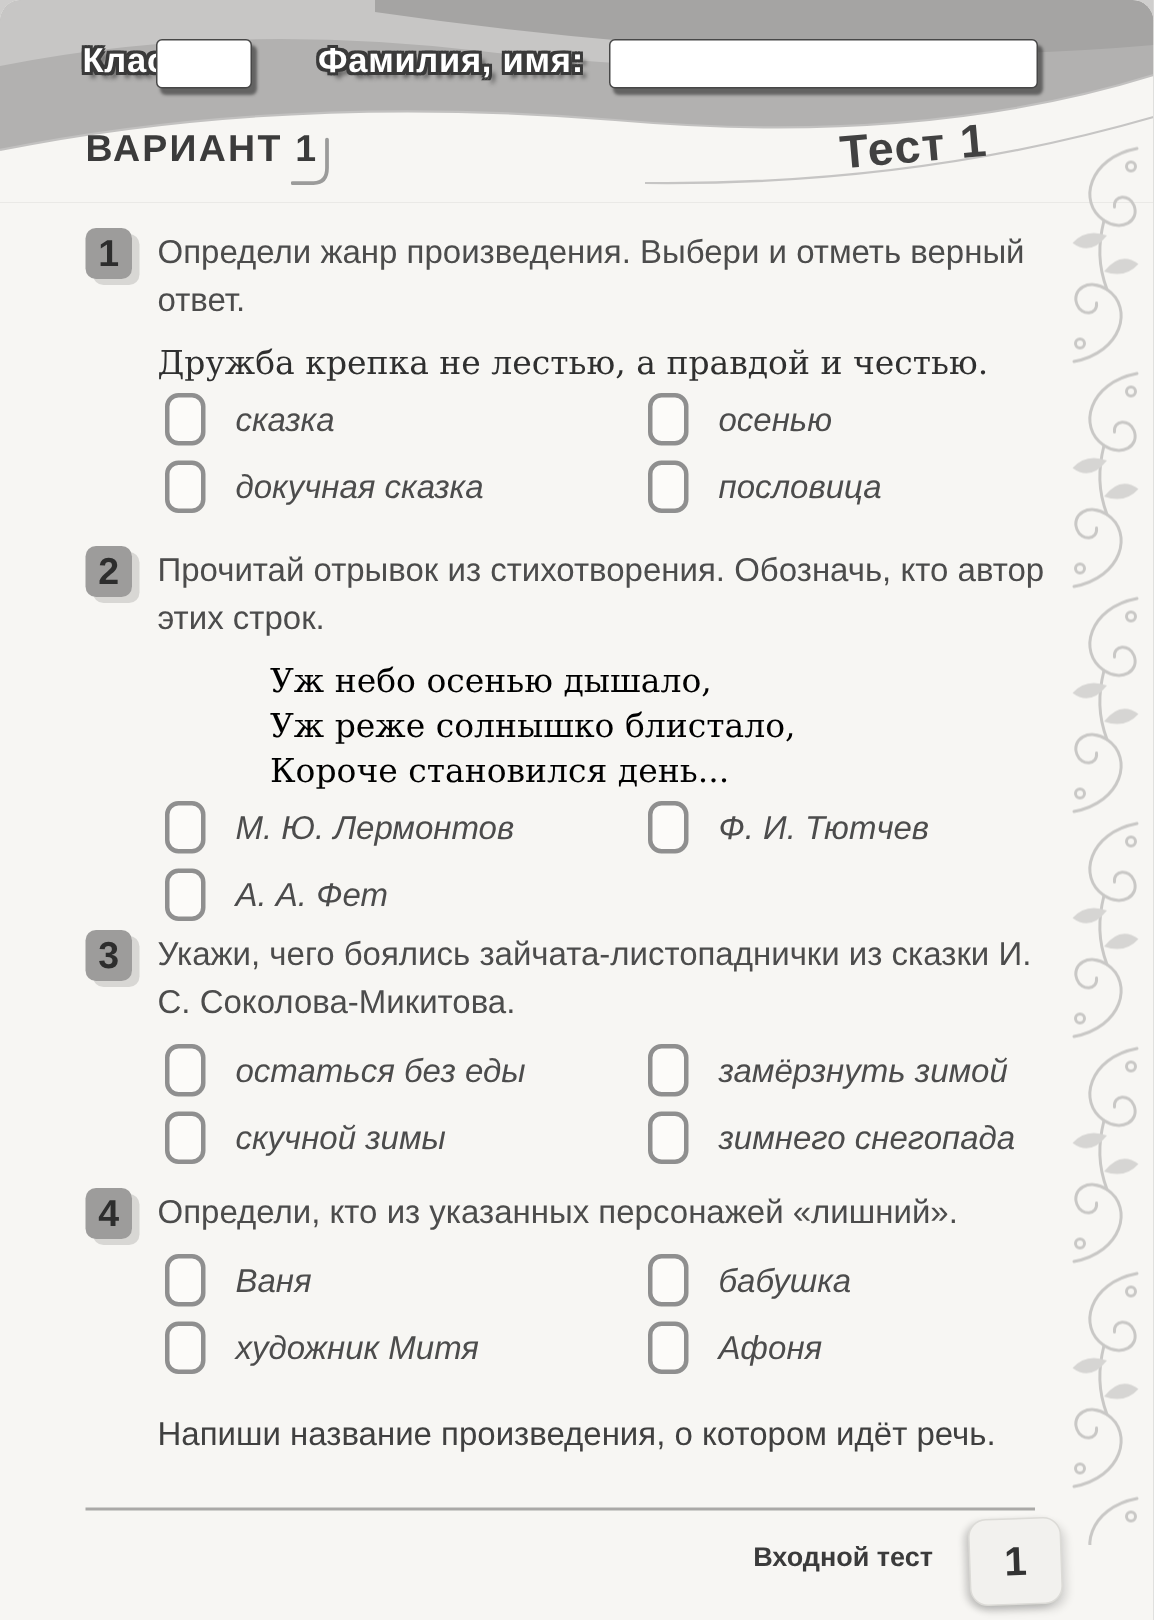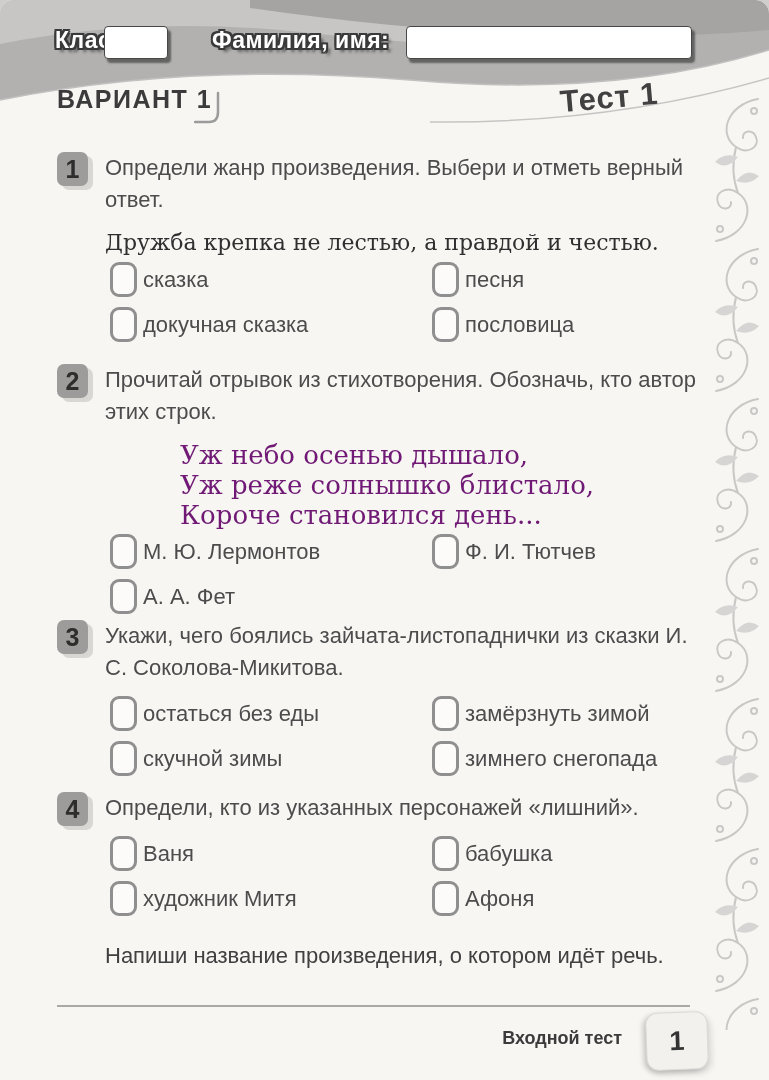--- a/index.html
+++ b/index.html
@@ -35,26 +35,26 @@
   
   .question{position:absolute;left:57px;width:648px;}
   .q-badge{position:absolute;left:0;top:2px;width:31px;height:34px;background:#9d9c9b;color:#2d2d2d;
            font-size:25px;font-weight:bold;text-align:center;line-height:34px;border-radius:7px;
            box-shadow:5px 4px 0 #d8d7d4;}
   .q-body{margin-left:48px;width:600px;}
   .q-text{margin:2px 0 12px;font-size:22px;line-height:32px;color:#4c4c4c;}
   .q-quote{margin:8px 0 4px;font-family:"DejaVu Serif","Liberation Serif",serif;
            font-size:22px;line-height:30px;color:#2f2f2f;}
   .q-poem{margin:8px 0 4px 75px;font-family:"DejaVu Serif","Liberation Serif",serif;
-          font-size:26px;line-height:30px;color:#701a75;}
+          font-size:22px;line-height:30px;color:#000000;}
   .q-poem p{margin:0;}
   .q-options{display:grid;grid-template-columns:322px 1fr;row-gap:10px;margin-top:2px;}
   .opt{display:flex;align-items:center;padding-left:5px;}
   .checkbox{width:21px;height:29px;border:3.5px solid #8f8f8f;border-radius:9px;background:#fcfbf9;flex:none;}
-  .opt-label{margin-left:6px;font-size:22px;color:#4c4c4c;white-space:nowrap;}
+  .opt-label{margin-left:20px;font-size:22px;color:#4c4c4c;white-space:nowrap;font-style:italic;}
   .q-after{margin:24px 0 0;font-size:22px;line-height:32px;color:#404040;max-width:562px;}
 
   
   .rule-line{position:absolute;left:57px;top:1005px;width:633px;height:2px;background:#aaa9a7;}
   .footer-label{position:absolute;top:1028px;right:147px;font-size:18px;font-weight:bold;color:#3b3b3b;}
   .page-number{position:absolute;top:1012px;left:646px;width:60px;height:56px;background:#f2f1ee;
                border:1px solid #dcdbd7;border-radius:12px;transform:rotate(-2deg);
                box-shadow:-3px 2px 5px rgba(0,0,0,.18),3px 4px 6px rgba(0,0,0,.12);
                display:flex;align-items:center;justify-content:center;
                font-size:27px;font-weight:bold;color:#333333;}
@@ -110,21 +110,21 @@
         <div class="q-body">
           <p class="q-text">Определи жанр произведения. Выбери и отметь верный ответ.</p>
           <p class="q-quote">Дружба крепка не лестью, а правдой и честью.</p>
           <div class="q-options">
             <div class="opt">
               <span class="checkbox"></span>
               <span class="opt-label">сказка</span>
             </div>
             <div class="opt">
               <span class="checkbox"></span>
-              <span class="opt-label">песня</span>
+              <span class="opt-label">осенью</span>
             </div>
             <div class="opt">
               <span class="checkbox"></span>
               <span class="opt-label">докучная сказка</span>
             </div>
             <div class="opt">
               <span class="checkbox"></span>
               <span class="opt-label">пословица</span>
             </div>
           </div>

